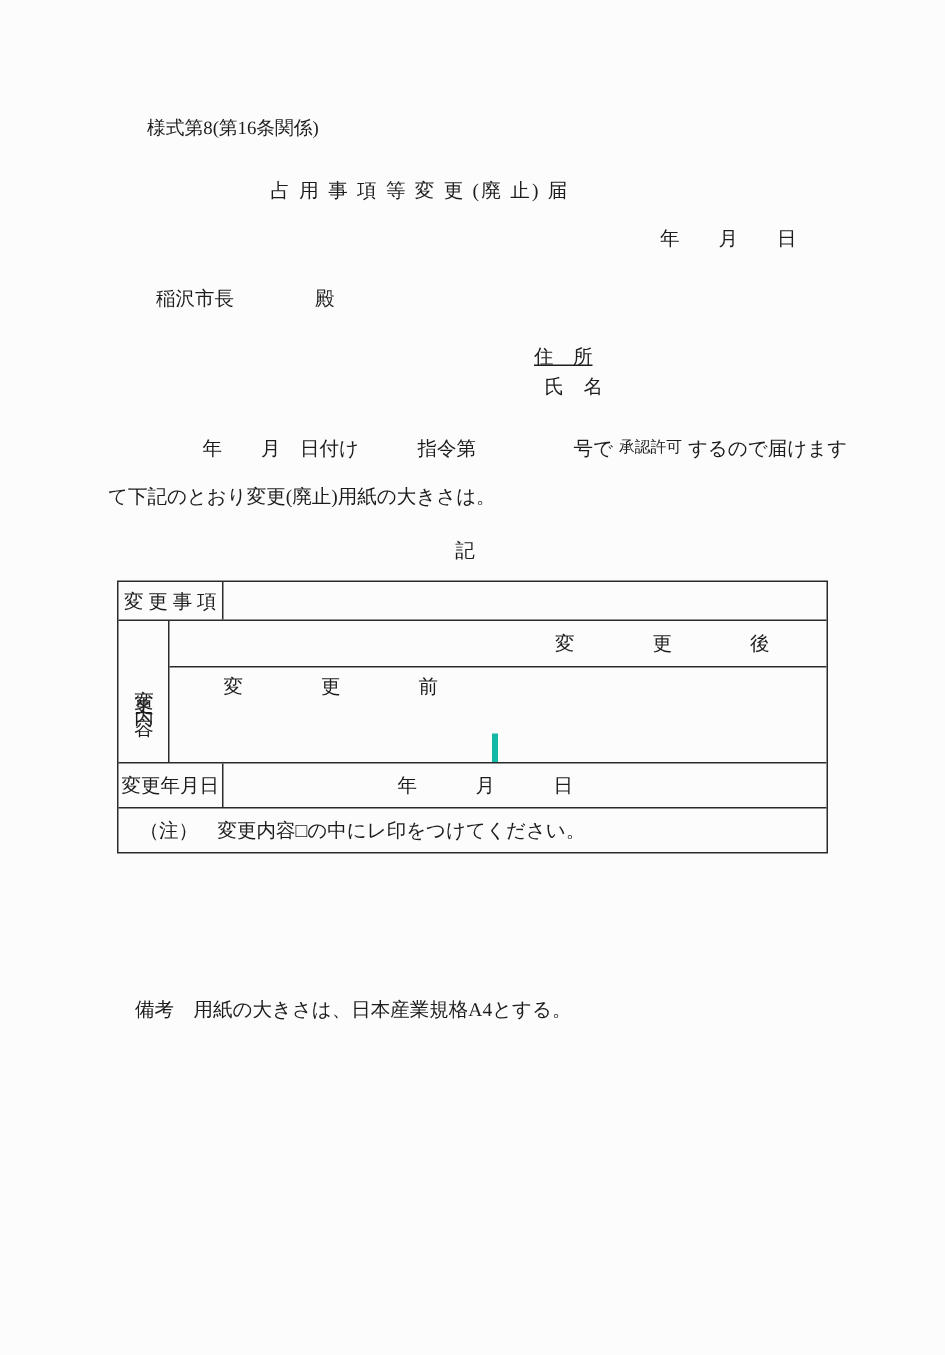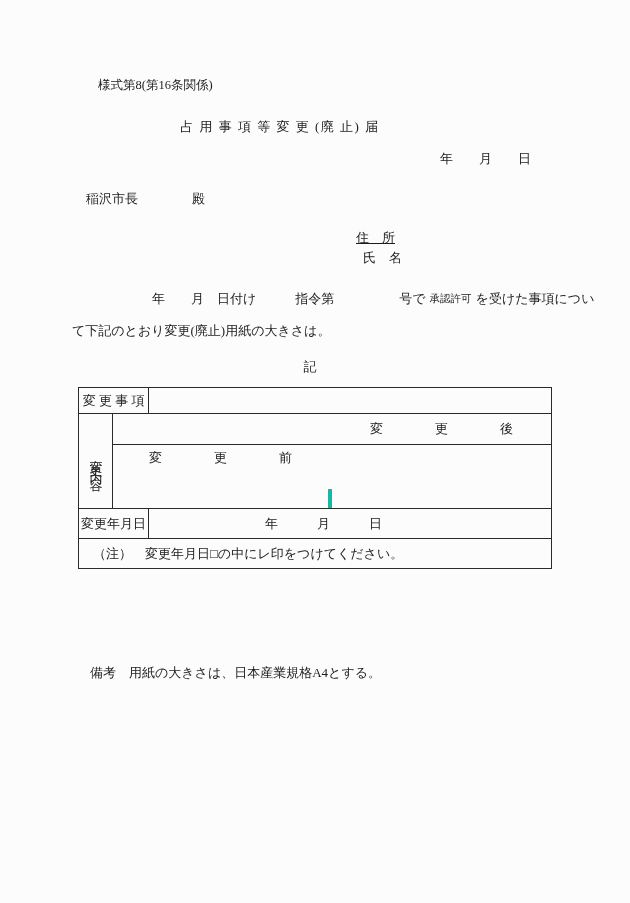--- a/index.html
+++ b/index.html
@@ -10,26 +10,26 @@
     color:#1c1c1c;
     font-size:13px;
     position:relative;
     overflow:hidden;
   }
   .abs { position:absolute; }
 
   #form-number { left:72px; top:77px; font-size:12.5px;margin-left:26px; }
   #doc-title { left:0; top:118px; width:560px; text-align:center; font-size:13px; letter-spacing:1.5px; }
   #date-line { top:150px; left:440px; }
-  #addressee-line { left:86px; top:190px; }
+  #addressee-line { left:104px; top:190px; }
   #honorific { margin-left:54px; }
   #address-label { left:356px; top:229px;text-decoration:underline; }
   #name-label { left:363px; top:249px; }
 
-  #body-line1 { left:152px; top:283px; height:32px; display:flex; align-items:center; white-space:pre; }
+  #body-line1 { left:135px; top:283px; height:32px; display:flex; align-items:center; white-space:pre; }
   .approval-stack {
     display:inline-flex; flex-direction:row; align-items:center;
     font-size:10.5px; line-height:1.25; margin:0 4px; text-align:center;
   }
   #body-line2 { left:72px; top:322px; white-space:pre; }
   #section-heading { left:0; top:358px; width:620px; text-align:center; }
 
   
   #form-table {
     left:78px; top:387px; width:474px;
@@ -84,21 +84,21 @@
 <div class="abs" id="date-line">年　　月　　日</div>
 
 <div class="abs" id="addressee-line">
   <span>稲沢市長</span><span id="honorific">殿</span>
 </div>
 
 <div class="abs" id="address-label">住　所</div>
 <div class="abs" id="name-label">氏　名</div>
 
 <div class="abs" id="body-line1">
-  <span>年　　月　日付け　　　指令第　　　　　号で</span><span class="approval-stack"><span>承認</span><span>許可</span></span><span>を受けた事項につい</span>
+  <span>年　　月　日付け　　　指令第　　　　　号で</span><span class="approval-stack"><span>承認</span><span>許可</span></span><span>するので届けます</span>
 </div>
 <div class="abs" id="body-line2">て下記のとおり変更(廃止)用紙の大きさは。</div>
 
 <div class="abs" id="section-heading">記</div>
 
 <div class="abs" id="form-table">
 
   <div class="t-row row-items">
     <div class="cell-item-label cell-r c-center">変 更 事 項</div>
   </div>
@@ -116,17 +116,17 @@
       </div>
     </div>
   </div>
 
 
   <div class="t-row row-date">
     <div class="cell-date-label cell-r c-center">変更年月日</div>
     <div class="cell-date-value">年　　　月　　　日</div>
   </div>
 
-  <div class="t-row row-note">（注）　変更年月日□の中にレ印をつけてください。</div>
+  <div class="t-row row-note">（注）　変更内容□の中にレ印をつけてください。</div>
 
 </div>
 
 <div class="abs" id="remark">備考　用紙の大きさは、日本産業規格A4とする。</div>
 
 </body></html>

